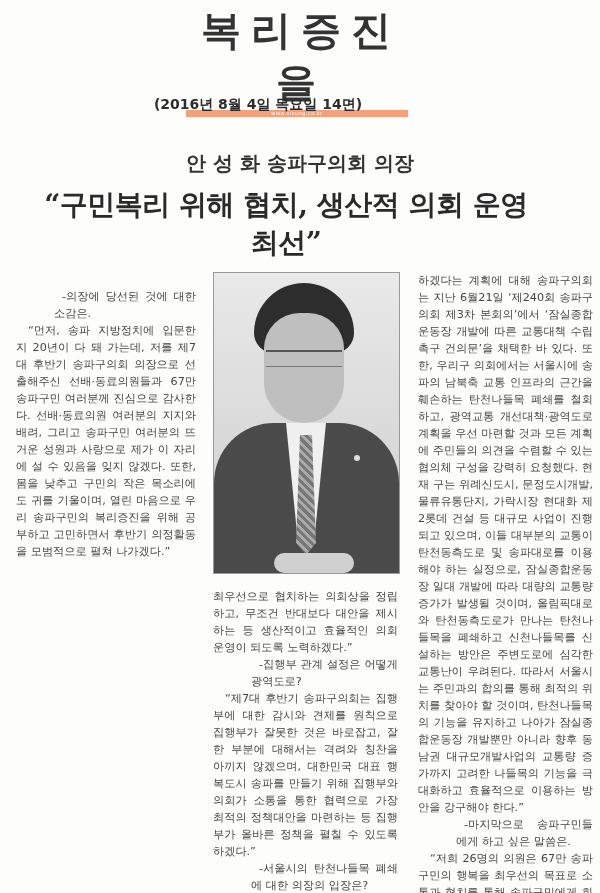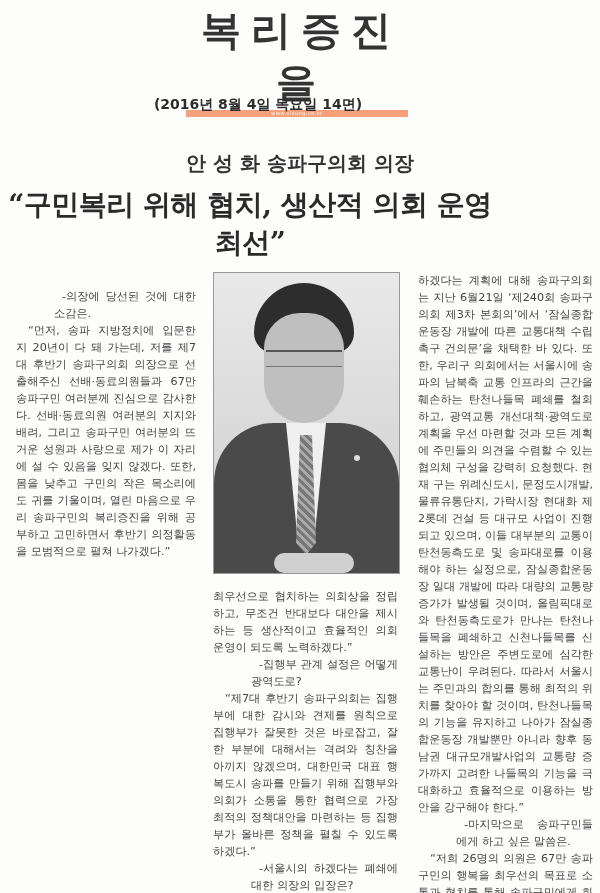--- a/index.html
+++ b/index.html
@@ -27,21 +27,21 @@
       position: absolute; top: 96px; left: 0; width: 516px; text-align: center;
       font-size: 14px; font-weight: bold; color: #2c2c2c;
     }
     .subhead {
       position: absolute; top: 150px; left: 0; width: 600px; text-align: center;
       font-size: 20px; color: #333; font-weight: bold;
     }
     .headline {
       position: absolute; top: 186px; left: 0; width: 500px; text-align: center;
       font-family: "DejaVu Serif", serif;
-      font-size: 28px; font-weight: bold; color: #2a2a2a; letter-spacing: -0.5px;
+      font-size: 28px; font-weight: bold; color: #2a2a2a; letter-spacing: -0.5px; padding-left: 36px;
     }
     .col {
       position: absolute; font-size: 11.2px; line-height: 17px;
       text-align: justify; color: #444;
     }
     .col p { margin: 0; text-indent: 12px; }
     .col p.q { text-indent: 8px; margin-left: 38px; }
     .col p.gap { margin-top: 16px; }
     .col1 { left: 16px; top: 272px; width: 180px; }
     .col2 { left: 213px; top: 588px; width: 185px; }
@@ -112,21 +112,21 @@
   <div class="hair"></div>
   <div class="face"></div>
   <div class="glasses"></div>
   <div class="hands"></div>
 </div>
 
 <div class="col col2">
   <p style="text-indent:0">최우선으로 협치하는 의회상을 정립하고, 무조건 반대보다 대안을 제시하는 등 생산적이고 효율적인 의회 운영이 되도록 노력하겠다.”</p>
   <p class="q">-집행부 관계 설정은 어떻게 광역도로?</p>
   <p>“제7대 후반기 송파구의회는 집행부에 대한 감시와 견제를 원칙으로 집행부가 잘못한 것은 바로잡고, 잘한 부분에 대해서는 격려와 칭찬을 아끼지 않겠으며, 대한민국 대표 행복도시 송파를 만들기 위해 집행부와 의회가 소통을 통한 협력으로 가장 최적의 정책대안을 마련하는 등 집행부가 올바른 정책을 펼칠 수 있도록 하겠다.”</p>
-  <p class="q">-서울시의 하겠다는 폐쇄에 대한 의장의 입장은?</p>
+  <p class="q">-서울시의 탄천나들목 폐쇄에 대한 의장의 입장은?</p>
 
 </div>
 
 <div class="col col3">
   <p style="text-indent:0">하겠다는 계획에 대해 송파구의회는 지난 6월21일 ‘제240회 송파구의회 제3차 본회의’에서 ‘잠실종합운동장 개발에 따른 교통대책 수립 촉구 건의문’을 채택한 바 있다. 또한, 우리구 의회에서는 서울시에 송파의 남북축 교통 인프라의 근간을 훼손하는 탄천나들목 폐쇄를 철회하고, 광역교통 개선대책·광역도로 계획을 우선 마련할 것과 모든 계획에 주민들의 의견을 수렴할 수 있는 협의체 구성을 강력히 요청했다. 현재 구는 위례신도시, 문정도시개발, 물류유통단지, 가락시장 현대화 제2롯데 건설 등 대규모 사업이 진행되고 있으며, 이들 대부분의 교통이 탄천동측도로 및 송파대로를 이용해야 하는 실정으로, 잠실종합운동장 일대 개발에 따라 대량의 교통량 증가가 발생될 것이며, 올림픽대로와 탄천동측도로가 만나는 탄천나들목을 폐쇄하고 신천나들목를 신설하는 방안은 주변도로에 심각한 교통난이 우려된다. 따라서 서울시는 주민과의 합의를 통해 최적의 위치를 찾아야 할 것이며, 탄천나들목의 기능을 유지하고 나아가 잠실종합운동장 개발뿐만 아니라 향후 동남권 대규모개발사업의 교통량 증가까지 고려한 나들목의 기능을 극대화하고 효율적으로 이용하는 방안을 강구해야 한다.”</p>
   <p class="q">-마지막으로 송파구민들에게 하고 싶은 말씀은.</p>
   <p>“저희 26명의 의원은 67만 송파구민의 행복을 최우선의 목표로 소통과 협치를 통해 송파구민에게 희망을 주는 의회, 일 잘하는 의회, 신뢰받는 모범적인 의회를 만들어 나가겠다. 앞으로도 구민 여러분의 많은 관심과 성원을 부탁드리며 여러분 가정에 항상 건강과 행복이 가득하시기를 기원한다.”</p>
 
 </div>
 

